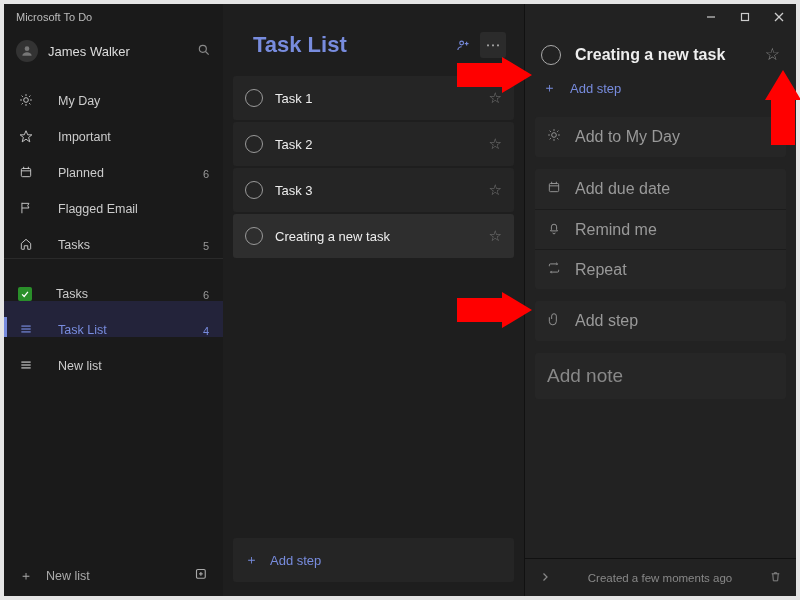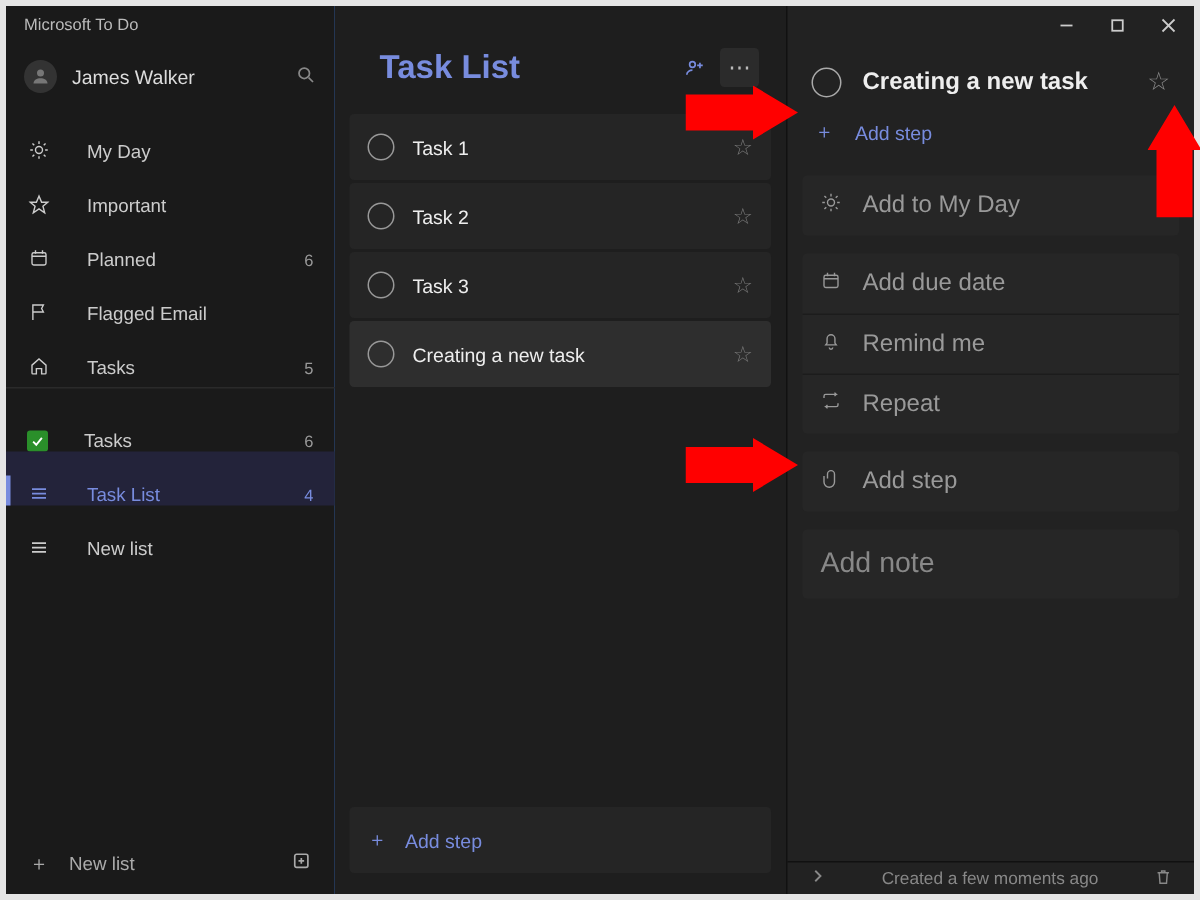--- a/index.html
+++ b/index.html
@@ -42,21 +42,21 @@
 .win-btn { width:34px; height:26px; display:flex; align-items:center; justify-content:center; color:#aaa; cursor:pointer; font-size:11px;}
 .detail-header { display:flex; align-items:center; padding: 14px 16px 8px 16px; gap:14px;}
 .detail-title { font-size:16px; font-weight:600; color:#eee; flex:1;}
 .detail-star { color:#888; font-size:17px;}
 .detail-circle { width:20px; height:20px; border:1.8px solid #aaa; border-radius:50%; flex:none;}
 .add-step { display:flex; align-items:center; padding:6px 16px 14px 18px; gap:14px; color:#788cde; font-size:13px; cursor:pointer;}
 .detail-section { display:flex; flex-direction:column; margin:6px 10px; background:#262626; border-radius:3px;}
 .detail-row { display:flex; align-items:center; height:40px; padding:0 12px; gap:14px; color:#999; font-size:16px; cursor:pointer;}
 .detail-row + .detail-row { border-top:1px solid #1c1c1c;}
 .detail-note { margin:6px 10px; background:#262626; border-radius:3px; padding:12px; color:#888; font-size:19px; min-height:40px;}
-.detail-footer { margin-top:auto; height:22px; display:flex; align-items:center; padding:0 14px; border-top:1px solid #111; color:#888; font-size:11.5px; gap:10px;}
+.detail-footer { margin-top:auto; height:38px; display:flex; align-items:center; padding:0 14px; border-top:1px solid #111; color:#888; font-size:11.5px; gap:10px;}
 .detail-footer .created { flex:1; text-align:center;}
 
 .arrow { position:absolute; z-index:50; }
 .arrow svg { display:block; }
 </style>
 </head>
 <body>
 
 <div class="app" style="position:relative;">
 

